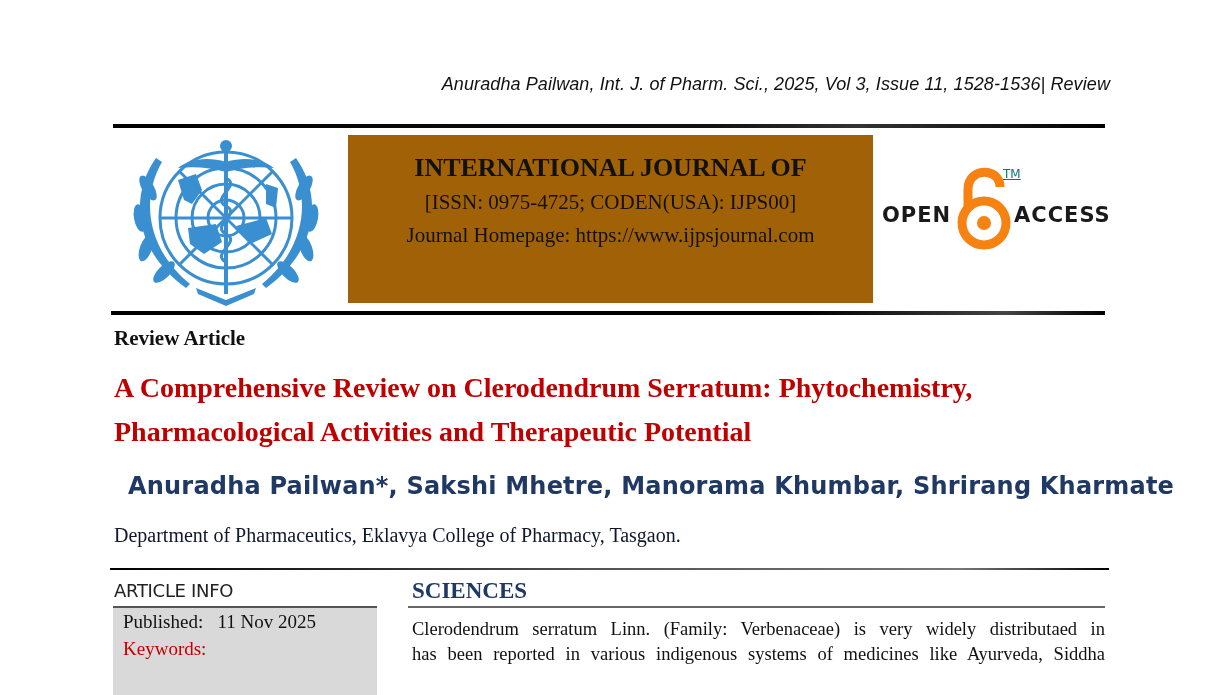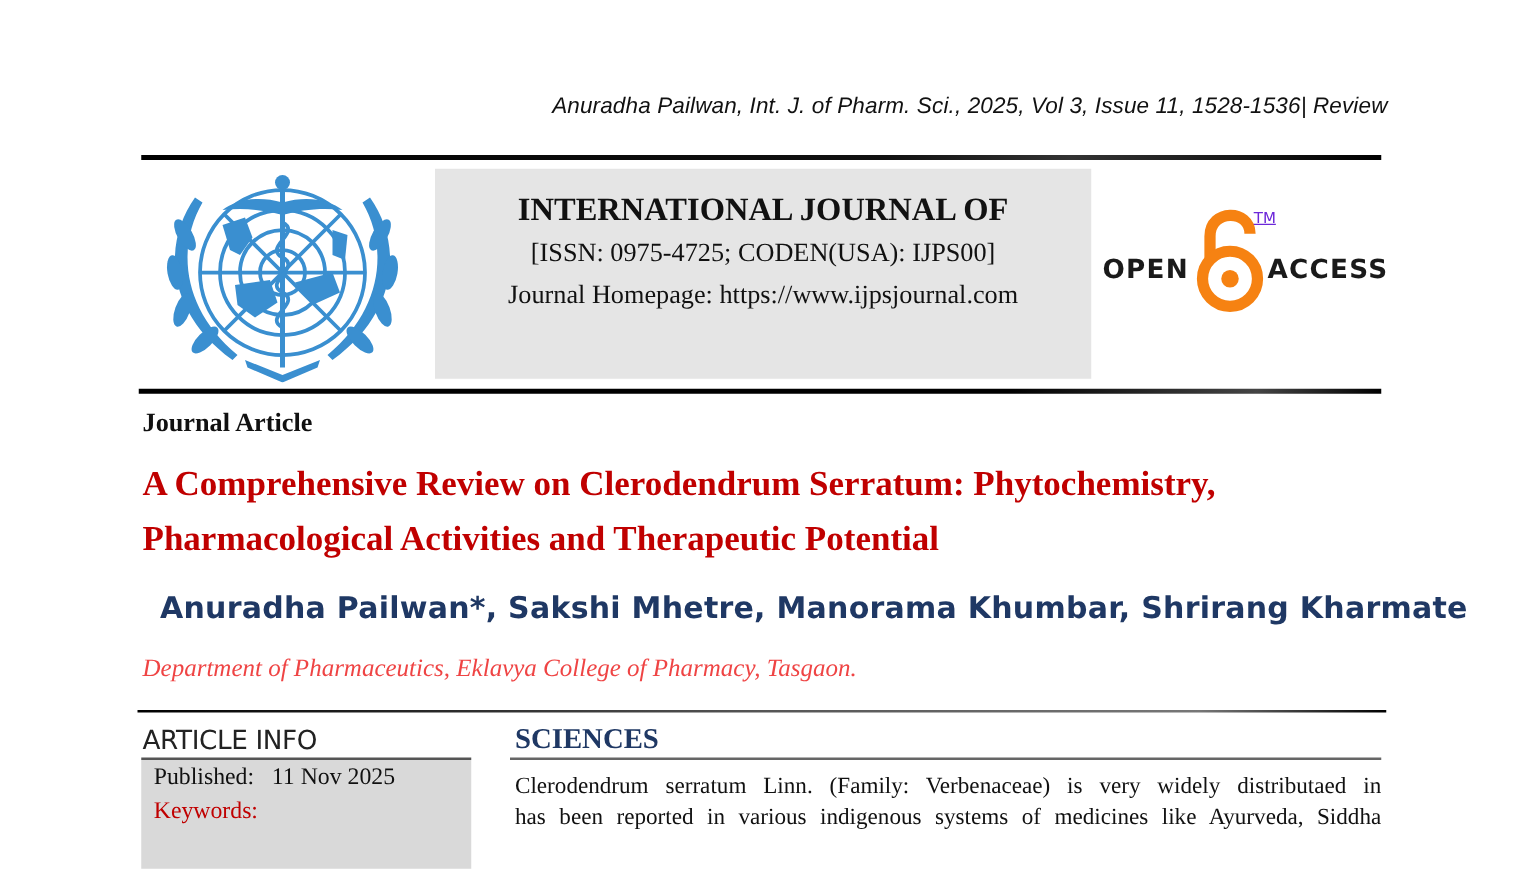--- a/index.html
+++ b/index.html
@@ -18,21 +18,21 @@
     }
     .rule-mid {
       left: 111px; top: 311px; width: 994px; height: 4px;
       background: linear-gradient(to right, #000 0%, #000 70%, #444 90%, #000 100%);
     }
 
     .logo-left { left: 126px; top: 138px; width: 200px; height: 168px; }
 
     .journal-box {
       left: 348px; top: 135px; width: 525px; height: 168px;
-      background: #e5e5e5; text-align: center;
+      background: #a16207; text-align: center;
     }
     .journal-title {
       font-family: "Liberation Serif", serif; font-weight: bold;
       font-size: 26px; line-height: 36px; margin-top: 15px; color: #111;
     }
     .journal-line {
       font-family: "Liberation Serif", serif; font-size: 21px; line-height: 33px; color: #111;
     }
 
     .oa-logo { left: 880px; top: 165px; width: 230px; height: 90px; }
@@ -51,30 +51,30 @@
       font-family: "Liberation Serif", serif; font-weight: bold; font-size: 28px;
       line-height: 44px; color: #c00000;
     }
     .authors {
       left: 128px; top: 472px;
       font-family: "DejaVu Sans", sans-serif; font-weight: bold; font-size: 24px;
       color: #1f3864; letter-spacing: 0.2px;
     }
     .affiliation {
       left: 114px; top: 524px;
-      font-family: "Liberation Serif", serif; font-style: italic; font-size: 20px; color: #ef4444;
+      font-family: "Liberation Serif", serif; font-size: 20px; color: #0f172a;
     }
     .rule-sep {
       left: 110px; top: 568px; width: 999px; height: 2px;
       background: linear-gradient(to right, #000 0%, #555 50%, #777 85%, #000 100%);
     }
 
     .info-heading {
       left: 114px; top: 580px;
-      font-family: "DejaVu Sans", sans-serif; font-weight: normal; font-size: 21px;
+      font-family: "DejaVu Sans", sans-serif; font-weight: normal; font-size: 18px;
       color: #222; letter-spacing: -0.3px;
     }
     .info-rule { left: 113px; top: 606px; width: 264px; height: 2px; background: #555; }
     .info-box {
       left: 113px; top: 608px; width: 264px; height: 90px; background: #d9d9d9;
     }
     .info-line {
       position: absolute; left: 10px;
       font-family: "Liberation Serif", serif; font-size: 19px; color: #111;
     }
@@ -147,27 +147,27 @@
   <div class="journal-line">Journal Homepage: https://www.ijpsjournal.com</div>
 </div>
 
 <div class="abs oa-logo">
   <span class="oa-text" style="left:2px;">OPEN</span>
   <svg style="position:absolute; left:74px; top:0;" width="60" height="86" viewBox="0 0 60 86">
     <path d="M14 44 L14 24 C14 2, 46 2, 46 22" fill="none" stroke="#f68212" stroke-width="9" stroke-linecap="butt"></path>
     <circle cx="30" cy="58" r="22" fill="none" stroke="#f68212" stroke-width="9"></circle>
     <circle cx="30" cy="58" r="7" fill="#f68212"></circle>
   </svg>
-  <span class="abs" style="left:123px; top:2px; font-family:'DejaVu Sans', sans-serif; font-size:12px; color:#6d28d9;text-decoration:underline;">TM</span>
+  <span class="abs" style="left:123px; top:2px; font-family:'DejaVu Sans', sans-serif; font-size:12px; color:#0f766e;text-decoration:underline;">TM</span>
   <span class="oa-text" style="left:134px;">ACCESS</span>
 </div>
 
 <div class="abs rule-mid"></div>
 
-<div class="abs review-label">Journal Article</div>
+<div class="abs review-label">Review Article</div>
 
 <div class="abs paper-title">
   <div>A Comprehensive Review on Clerodendrum Serratum: Phytochemistry,</div>
   <div>Pharmacological Activities and Therapeutic Potential</div>
 </div>
 
 <div class="abs authors">Anuradha Pailwan*, Sakshi Mhetre, Manorama Khumbar, Shrirang Kharmate</div>
 
 <div class="abs affiliation">Department of Pharmaceutics, Eklavya College of Pharmacy, Tasgaon.</div>
 

